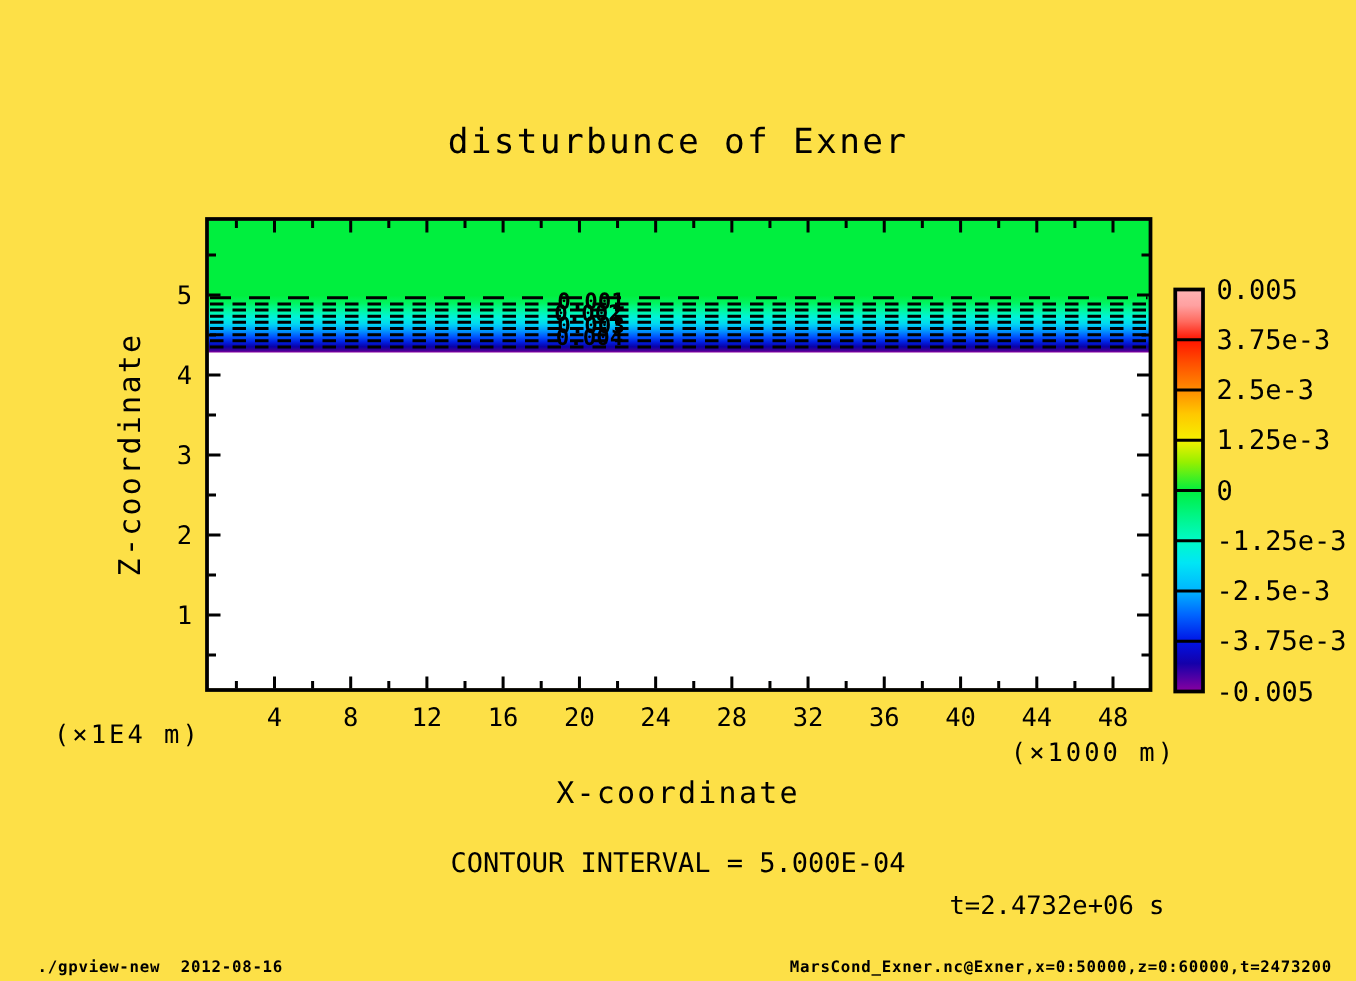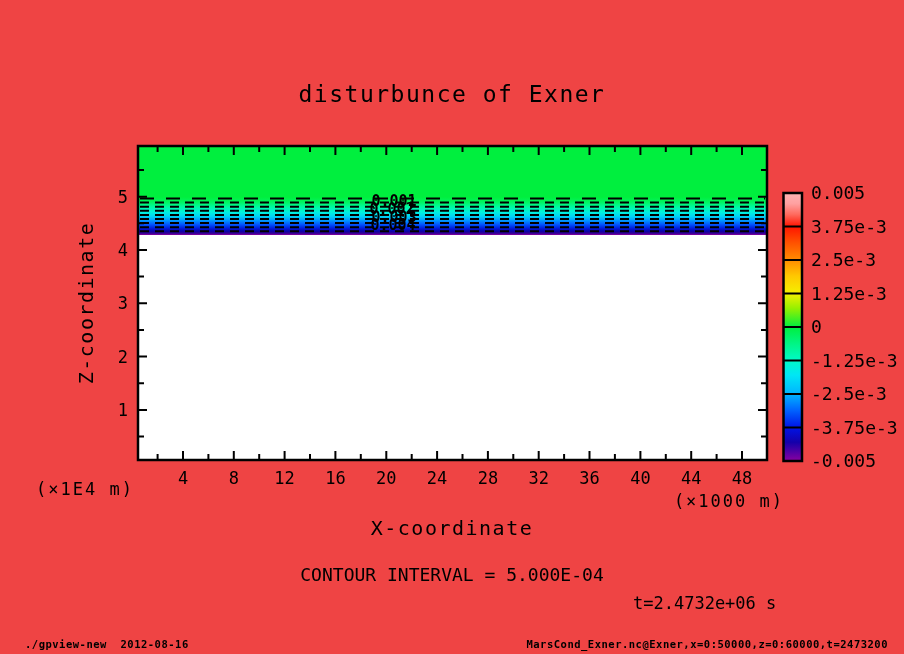--- a/index.html
+++ b/index.html
@@ -1,16 +1,16 @@
 <!DOCTYPE html>
 <html><head>
 <meta charset="utf-8">
 <style>
   html,body{margin:0;padding:0;background:#fff;}
-  .canvas{position:relative;width:904px;height:654px;background:#ef4444;overflow:hidden;
+  .canvas{position:relative;width:904px;height:654px;background:#fde047;overflow:hidden;
           font-family:"DejaVu Sans Mono", monospace;}
   svg text{white-space:pre;fill:#000;font-family:"DejaVu Sans Mono", monospace;}
   .title-t{font-size:23px;letter-spacing:1.5px;}
   .axlab{font-size:20px;letter-spacing:1.5px;}
   .tick-t{font-size:17px;}
   .unit-t{font-size:17px;letter-spacing:2px;}
   .cb-t{font-size:18px;}
   .note-t{font-size:18px;}
   .time-t{font-size:17px;}
   .foot-t{font-size:10.5px;font-weight:bold;letter-spacing:0.5px;}

